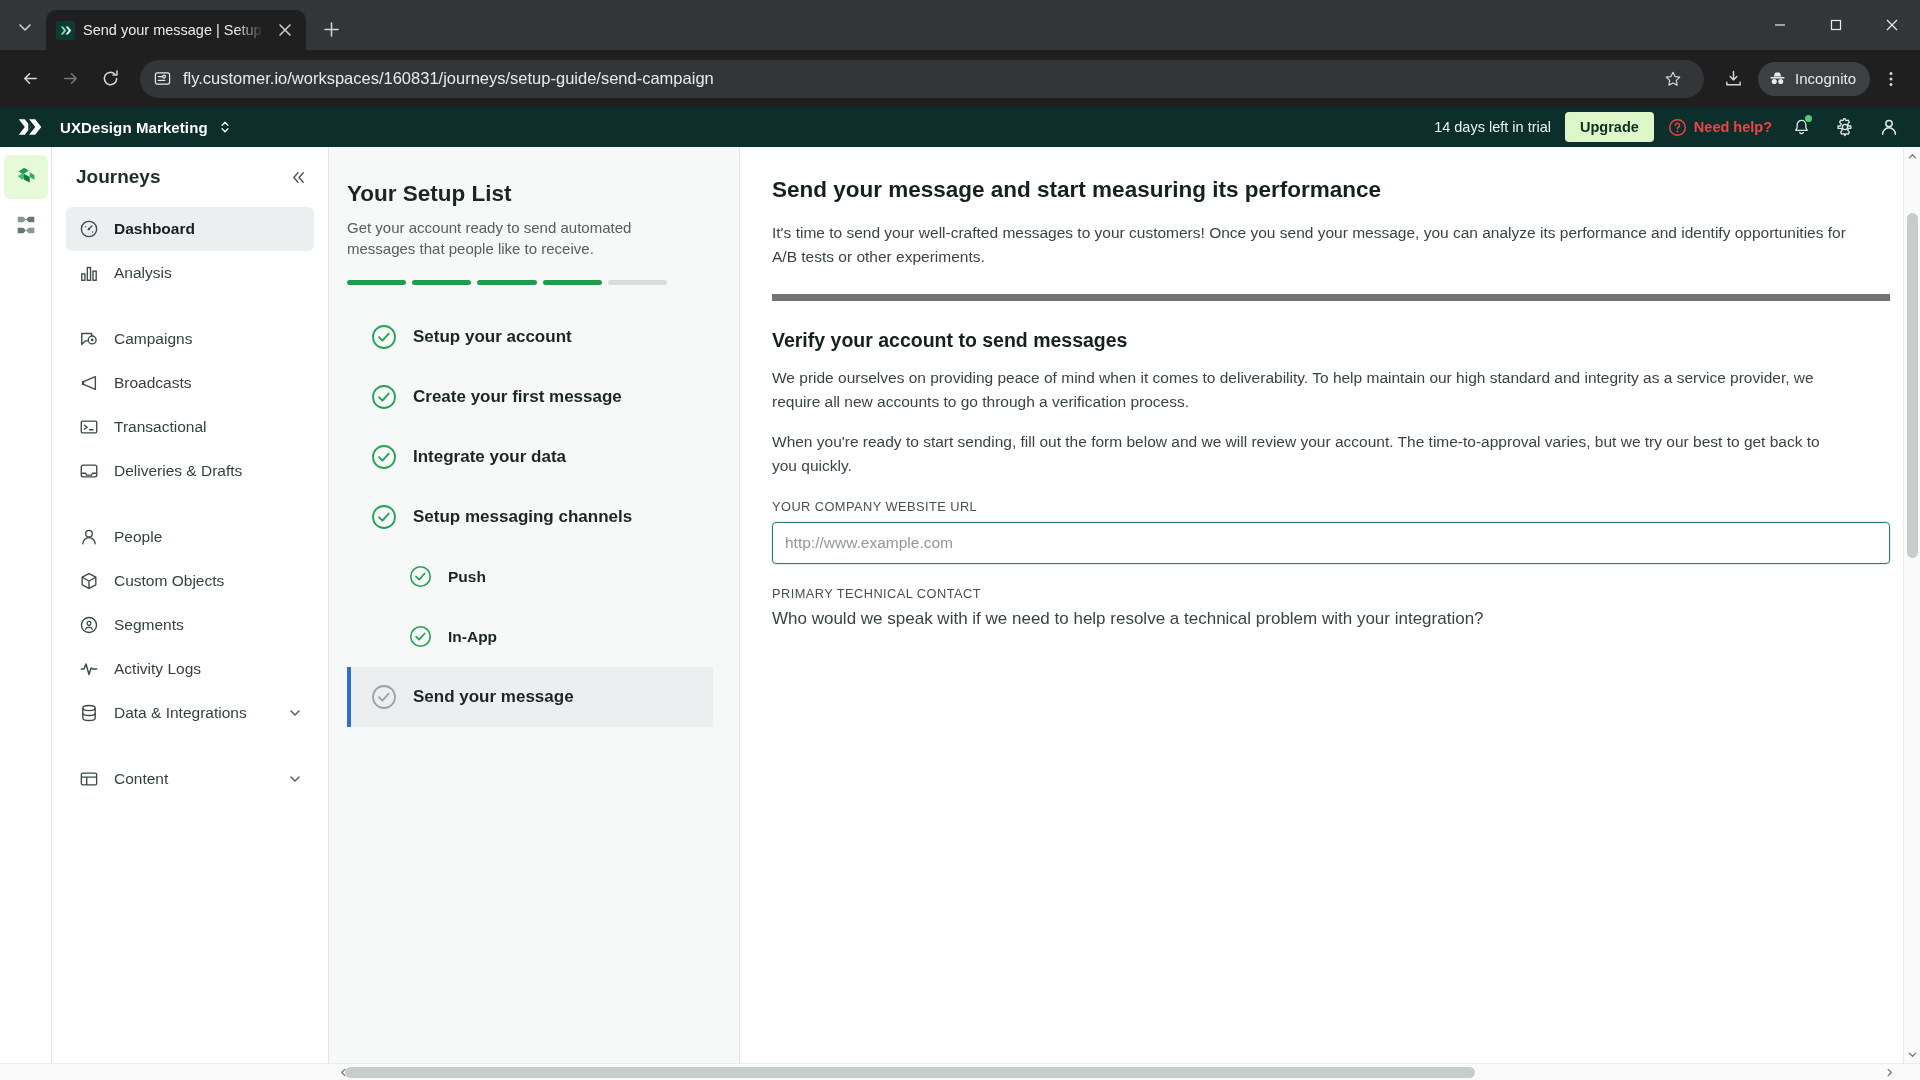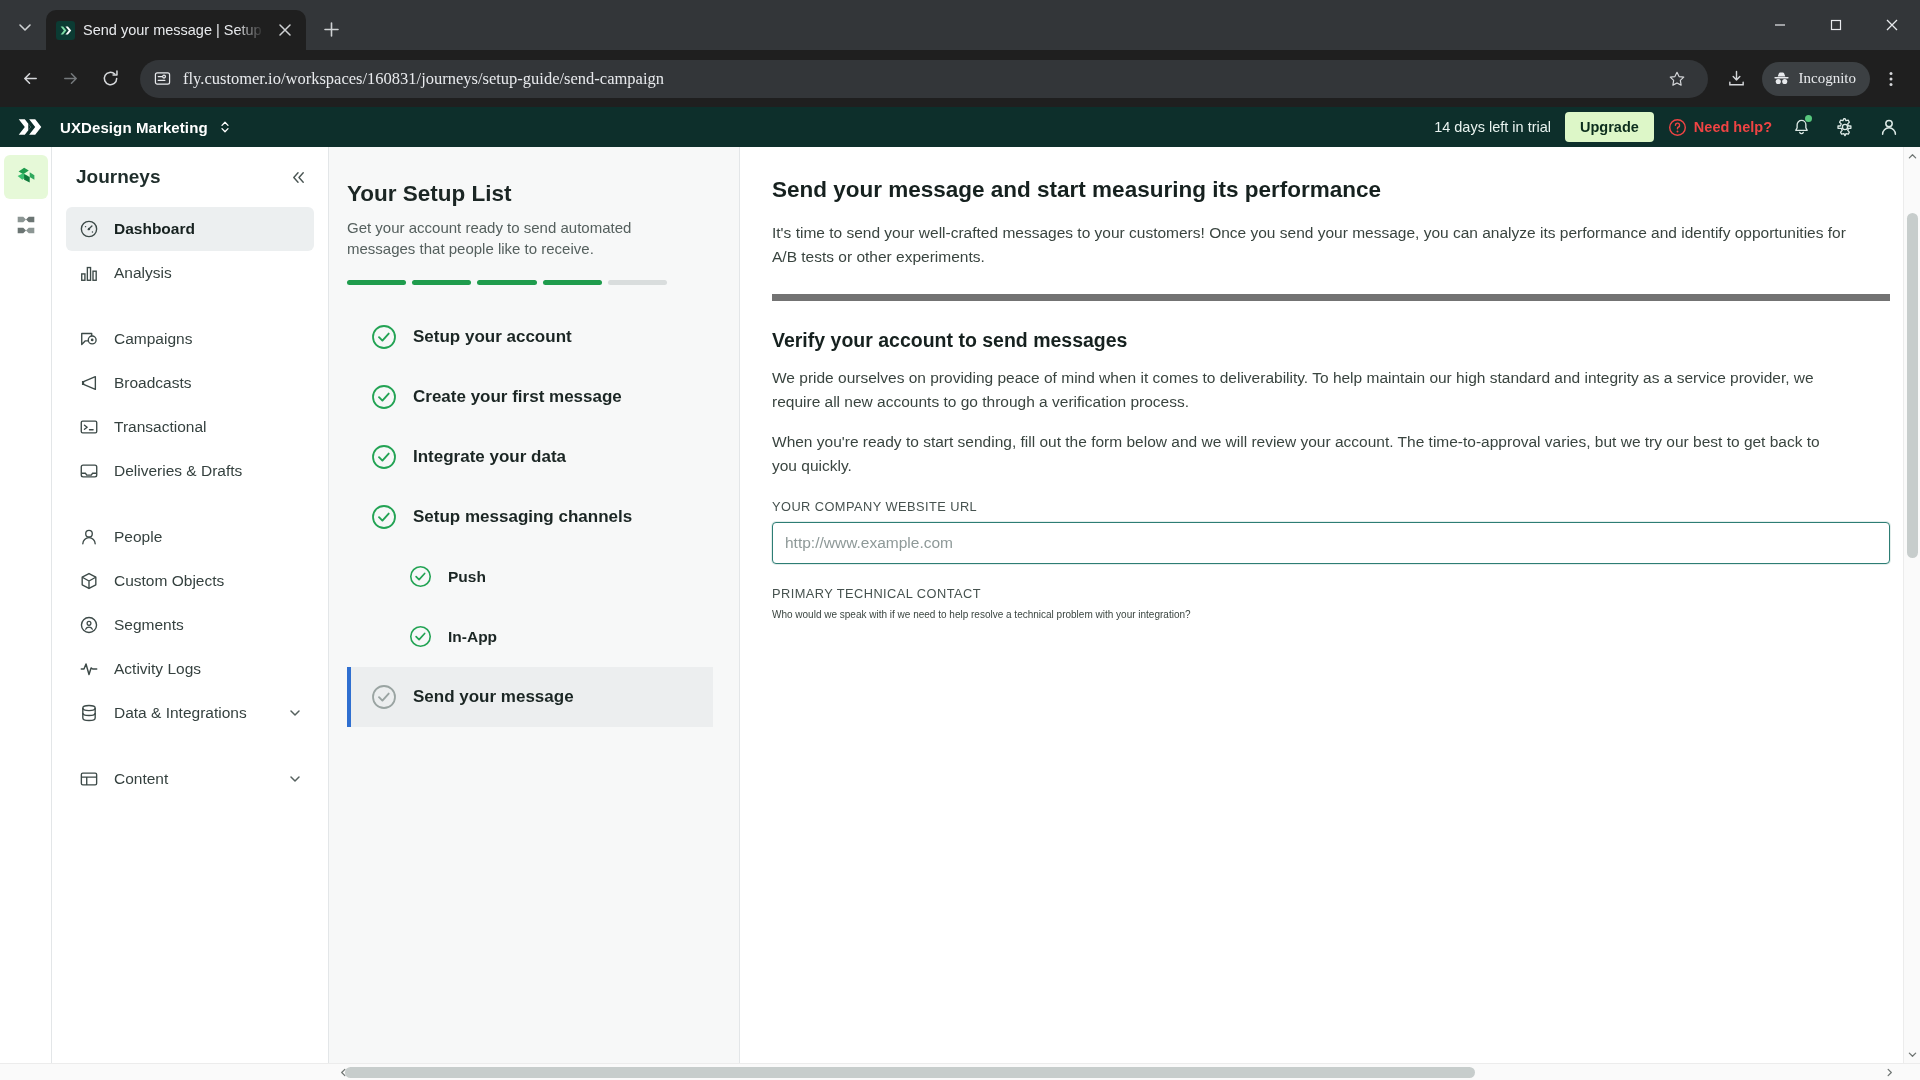--- a/index.html
+++ b/index.html
@@ -37,21 +37,21 @@
     -webkit-mask-image: linear-gradient(to right, #000 84%, transparent 99%);
   }
   .tab-close { width: 22px; height: 22px; display: flex; align-items: center; justify-content: center; color: #cfd2d4; flex:0 0 22px;}
   .newtab { width: 34px; height: 34px; margin-bottom: 4px; margin-left: 8px;
     display: flex; align-items: center; justify-content: center; color: #cfd2d4; }
   .win-controls { position: absolute; right: 0; top: 0; height: 50px; display: flex; align-items: center; }
   .win-btn { width: 56px; height: 50px; display: flex; align-items: center; justify-content: center; color: #e8eaed; }
 
   .toolbar {
     height: 57px; background: #1f1f1f; display: flex; align-items: center;
-    padding: 0 12px; gap: 4px; flex: 0 0 57px; font-family: Liberation Serif, serif;
+    padding: 0 12px; gap: 4px; flex: 0 0 57px;
   }
   .nav-btn { width: 36px; height: 36px; border-radius: 50%; display:flex; align-items:center; justify-content:center; color:#d5d7da; }
   .nav-btn.disabled { color: #75797c; }
   .omnibox {
     flex: 1; height: 38px; background: #333639; border-radius: 19px; margin: 0 8px;
     display: flex; align-items: center; padding: 0 14px; gap: 12px;
     color: #e8eaed; font-size: 16.5px; min-width: 0;
   }
   .omnibox .url { white-space: nowrap; overflow: hidden; text-overflow: ellipsis; }
   .tb-icon { width: 34px; height: 34px; display: flex; align-items: center; justify-content: center; color: #d5d7da; }
@@ -127,21 +127,21 @@
   .content { flex: 1; background: #fff; border-left: 1px solid #e3e6e8; min-width: 0; overflow: hidden; }
   .content-inner { padding: 0 30px 0 32px; }
   .card-head { padding: 30px 0 26px 0; border-bottom: 7px solid #737373; }
   .card-h1 { font-size: 22.5px; font-weight: 700; color: #16211f; margin-bottom: 18px; }
   .card-p { font-size: 15.5px; color: #39443f; line-height: 1.52; max-width: 1085px; }
   .sec { padding-top: 28px; }
   .sec-h2 { font-size: 19.5px; font-weight: 700; color: #16211f; margin-bottom: 14px; }
   .sec-p { font-size: 15.5px; color: #39443f; line-height: 1.52; margin-bottom: 17px; max-width: 1055px; }
   .field { margin-top: 22px; }
   .flabel { font-size: 12.8px; letter-spacing: .45px; color: #46524f; text-transform: uppercase; margin-bottom: 8px; }
-  .fhelp { font-size: 10px; color: #39443f; margin-bottom: 12px; }
+  .fhelp { font-size: 17px; color: #39443f; margin-bottom: 12px; }
   .inp {
     width: 100%; height: 42px; border: 1px solid #b9c1c0; border-radius: 4px;
     padding: 0 12px; font-size: 15.5px; color: #16211f; font-family: inherit; background: #fff;
   }
   .inp::placeholder { color: #8e9998; }
   .inp.focused { border: 1.6px solid #2d7d74; box-shadow: 0 0 0 1px #2d7d7422; }
   .inp.sm { width: 448px; }
   .ta {
     width: 100%; height: 152px; border: 1px solid #b9c1c0; border-radius: 4px;
     padding: 14px 12px; font-size: 15.5px; color: #16211f; font-family: inherit;

